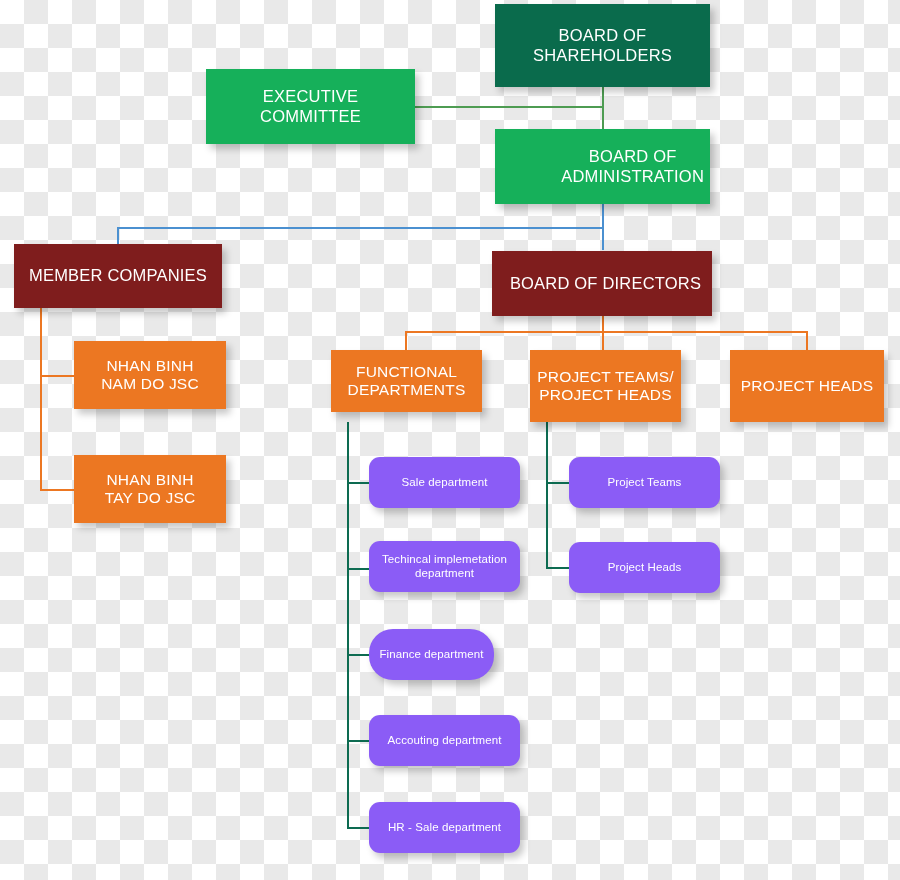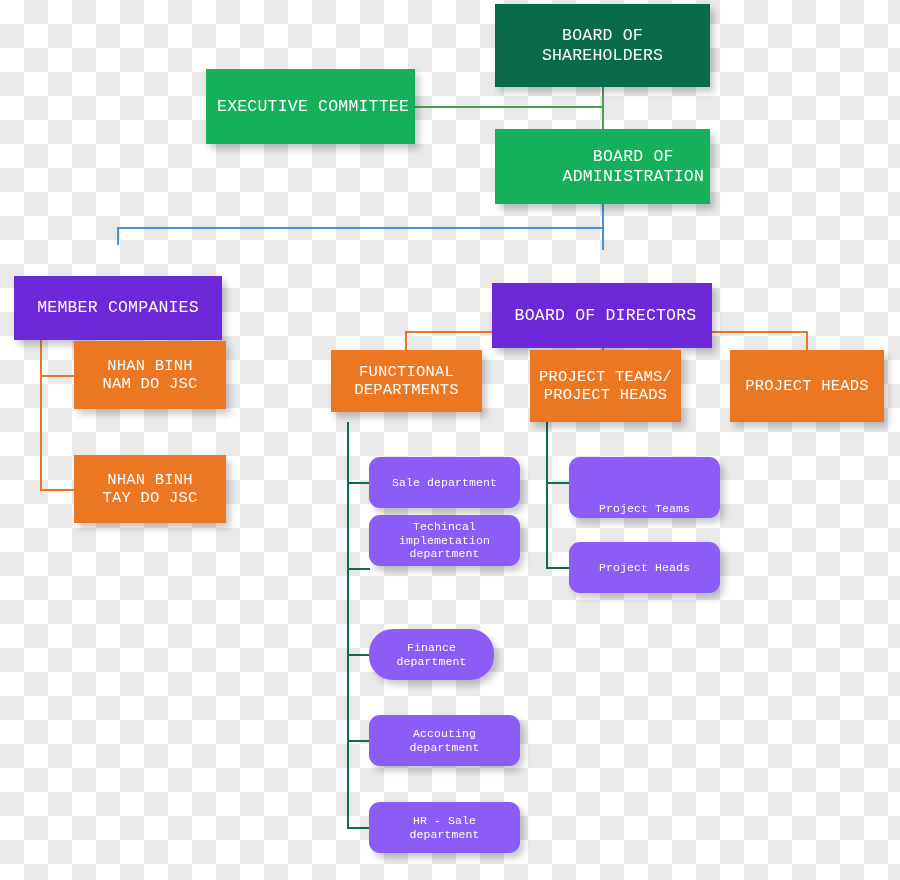--- a/index.html
+++ b/index.html
@@ -15,21 +15,20 @@
       linear-gradient(45deg, #e9e9e9 25%, transparent 25%, transparent 75%, #e9e9e9 75%),
       linear-gradient(45deg, #e9e9e9 25%, transparent 25%, transparent 75%, #e9e9e9 75%);
     background-size: 48px 48px;
     background-position: 0 0, 24px 24px;
     overflow: hidden;
   }
   #org-canvas {
     position: relative;
     width: 900px;
     height: 880px;
-    font-family: Liberation Mono, monospace;
   }
 
   
   .conn {
     position: absolute;
   }
   .conn-h { height: 2px; }
   .conn-v { width: 2px; }
 
   
@@ -44,21 +43,21 @@
     line-height: 1.18;
     box-shadow: 4px 5px 7px rgba(0,0,0,0.22);
     padding: 2px 6px;
     letter-spacing: 0.2px;
   }
   .node-label { white-space: pre-line; display: block; }
 
   
   .tier-darkgreen { background: #0a6b4c; }
   .tier-green     { background: #16b05a; justify-content: flex-end; }
-  .tier-navy      { background: #6d28d9; margin-top: 32px; }
+  .tier-navy      { background: #7f1d1d; }
   .tier-orange    { background: #ec7722; }
   .tier-teal      { background: #8b5cf6; border-radius: 11px; }
 
   .cap-lg { font-size: 16.5px; }
   .cap-md { font-size: 15.5px; }
   .leaf   { font-size: 11.5px; letter-spacing: 0.1px; }
 </style>
 </head>
 <body>
 
@@ -137,38 +136,38 @@
   </div>
 
   <div class="node tier-orange cap-md" style="left:730px; top:350px; width:154px; height:72px;">
     <span class="node-label">PROJECT HEADS</span>
   </div>
 
   <div class="node tier-teal leaf" style="left:369px; top:457px; width:151px; height:51px;">
     <span class="node-label">Sale department</span>
   </div>
 
-  <div class="node tier-teal leaf" style="left:369px; top:515px; width:151px; height:51px;">
+  <div class="node tier-teal leaf" style="left:369px; top:541px; width:151px; height:51px;">
     <span class="node-label">Techincal implemetation
 department</span>
   </div>
 
   <div class="node tier-teal leaf" style="left:369px; top:629px; width:125px; height:51px;border-radius:24px;">
     <span class="node-label">Finance department</span>
   </div>
 
   <div class="node tier-teal leaf" style="left:369px; top:715px; width:151px; height:51px;">
     <span class="node-label">Accouting department</span>
   </div>
 
   <div class="node tier-teal leaf" style="left:369px; top:802px; width:151px; height:51px;">
     <span class="node-label">HR - Sale department</span>
   </div>
 
-  <div class="node tier-teal leaf" style="left:569px; top:457px; width:151px; height:61px;align-items:flex-end;">
+  <div class="node tier-teal leaf" style="left:569px; top:457px; width:151px; height:51px;">
     <span class="node-label">Project Teams</span>
   </div>
 
   <div class="node tier-teal leaf" style="left:569px; top:542px; width:151px; height:51px;">
     <span class="node-label">Project Heads</span>
   </div>
 
 </div>
 
 </body></html>

